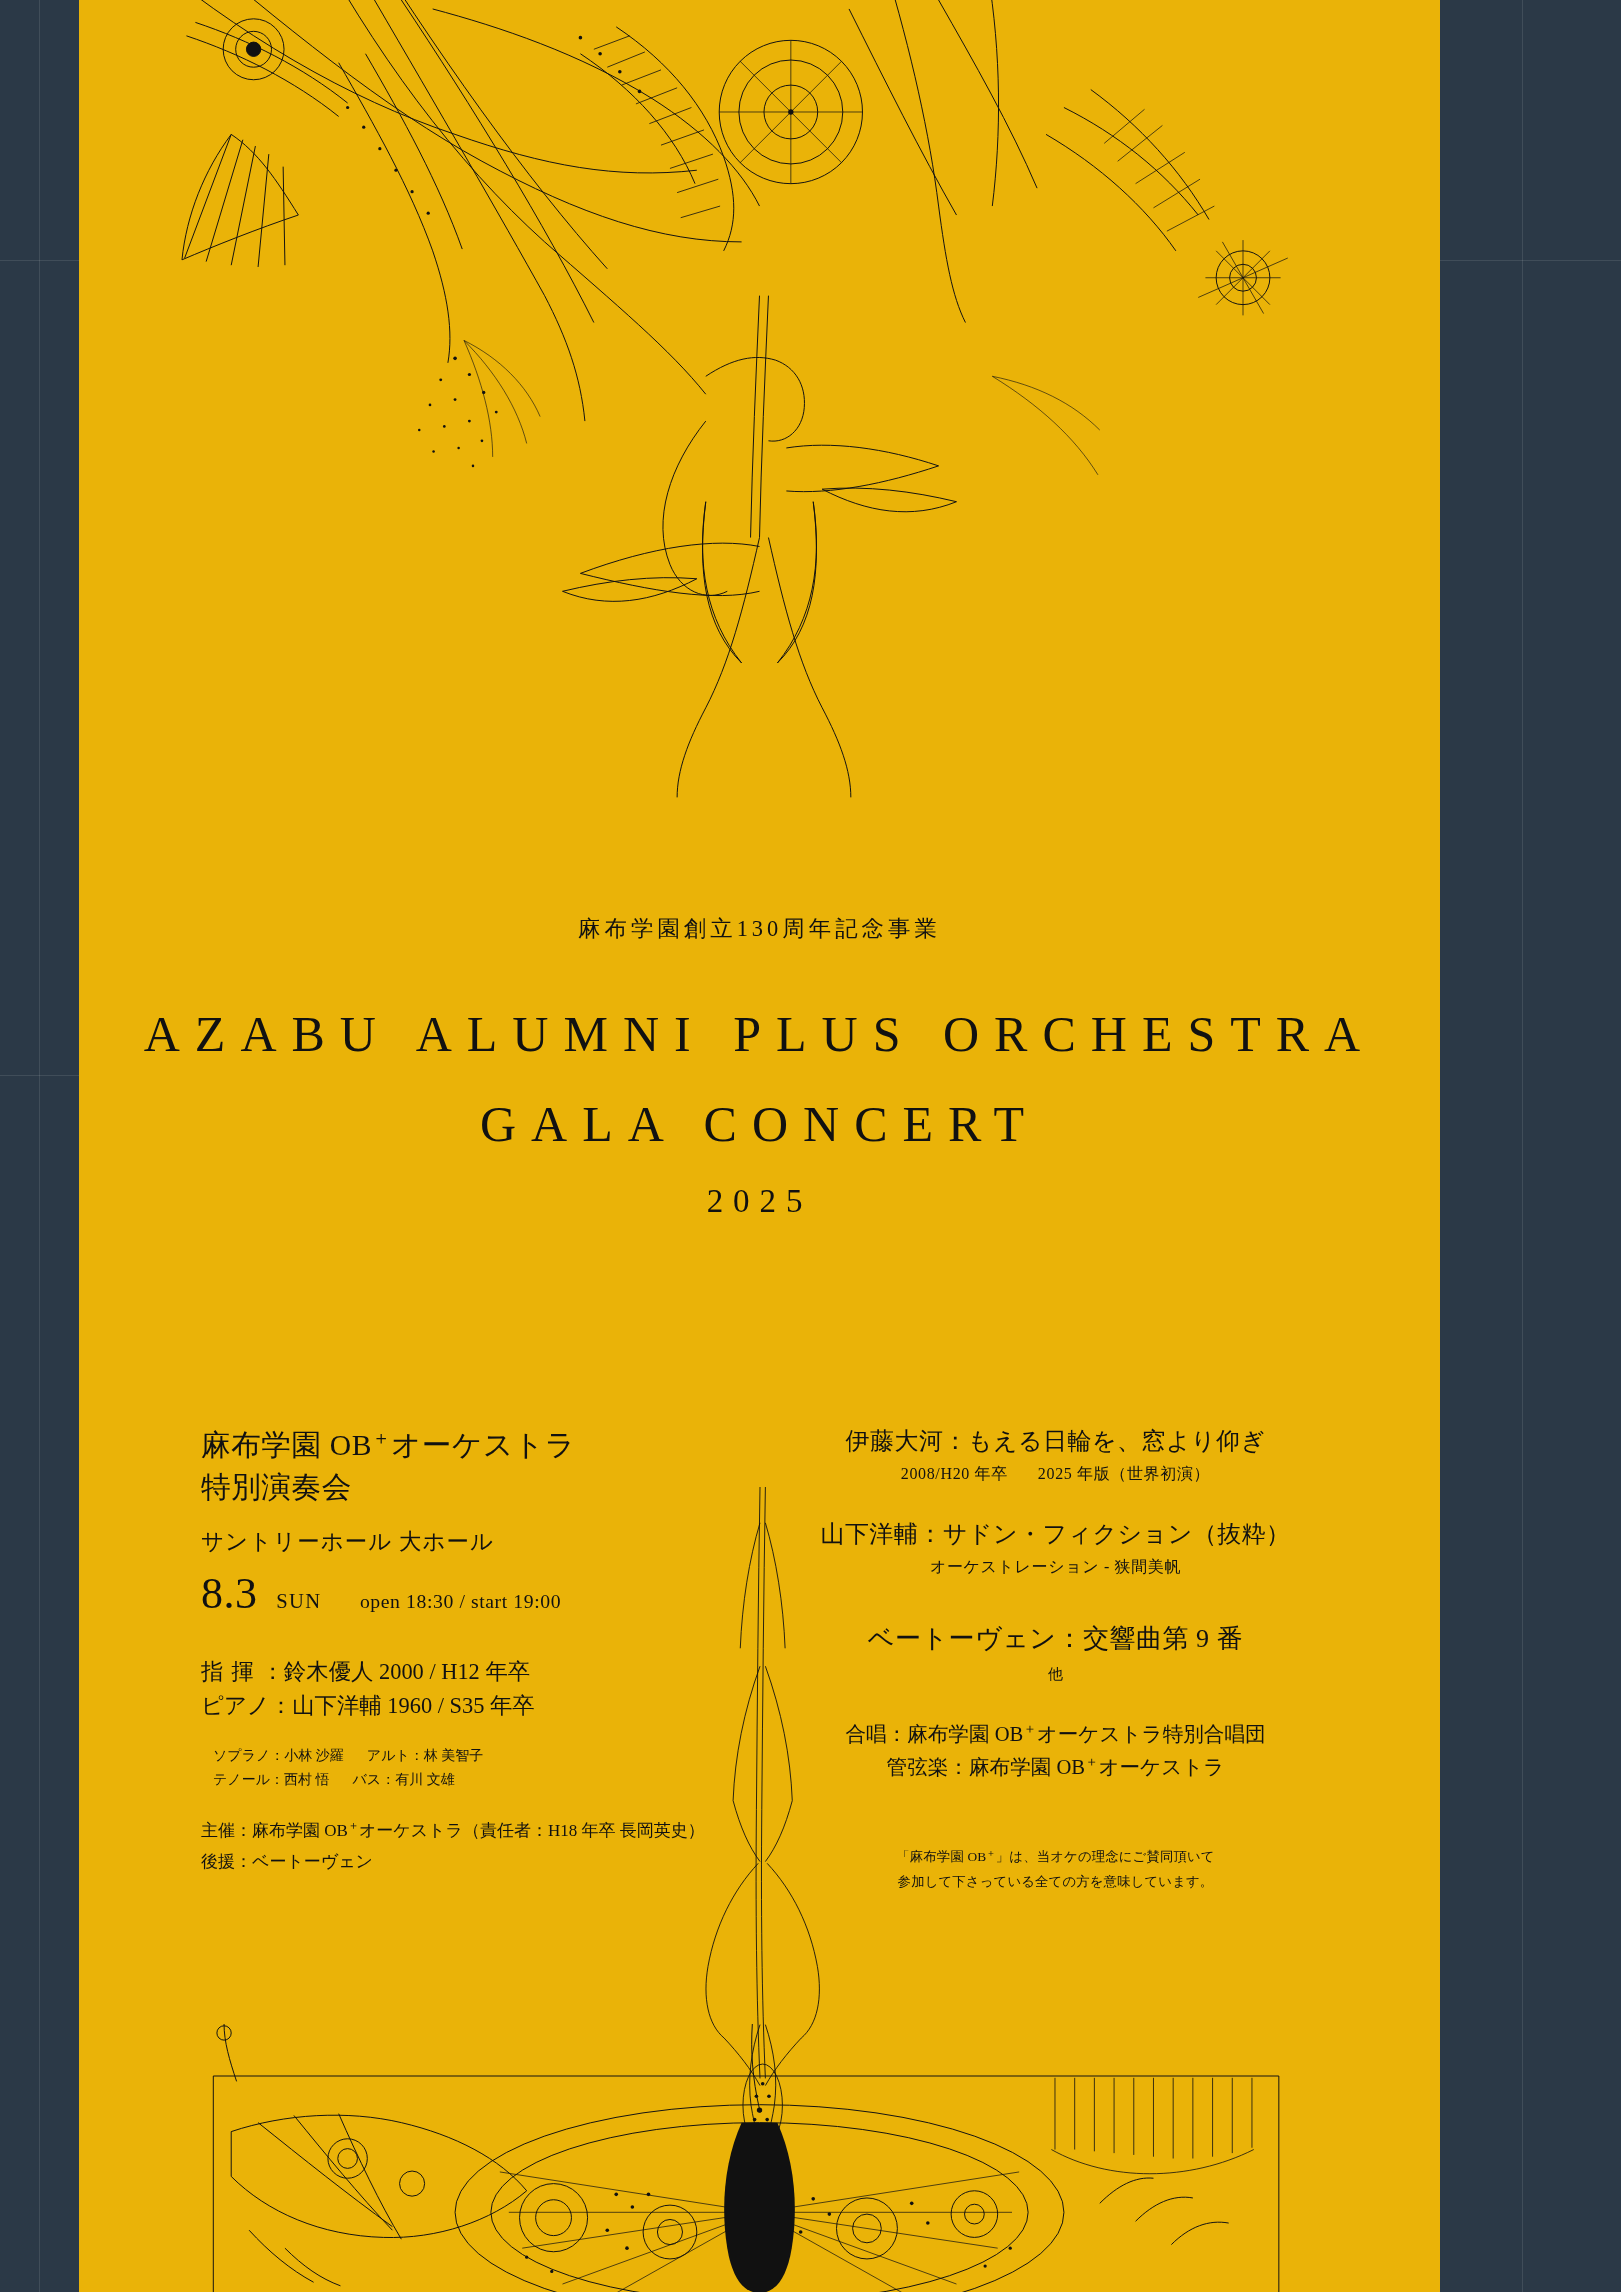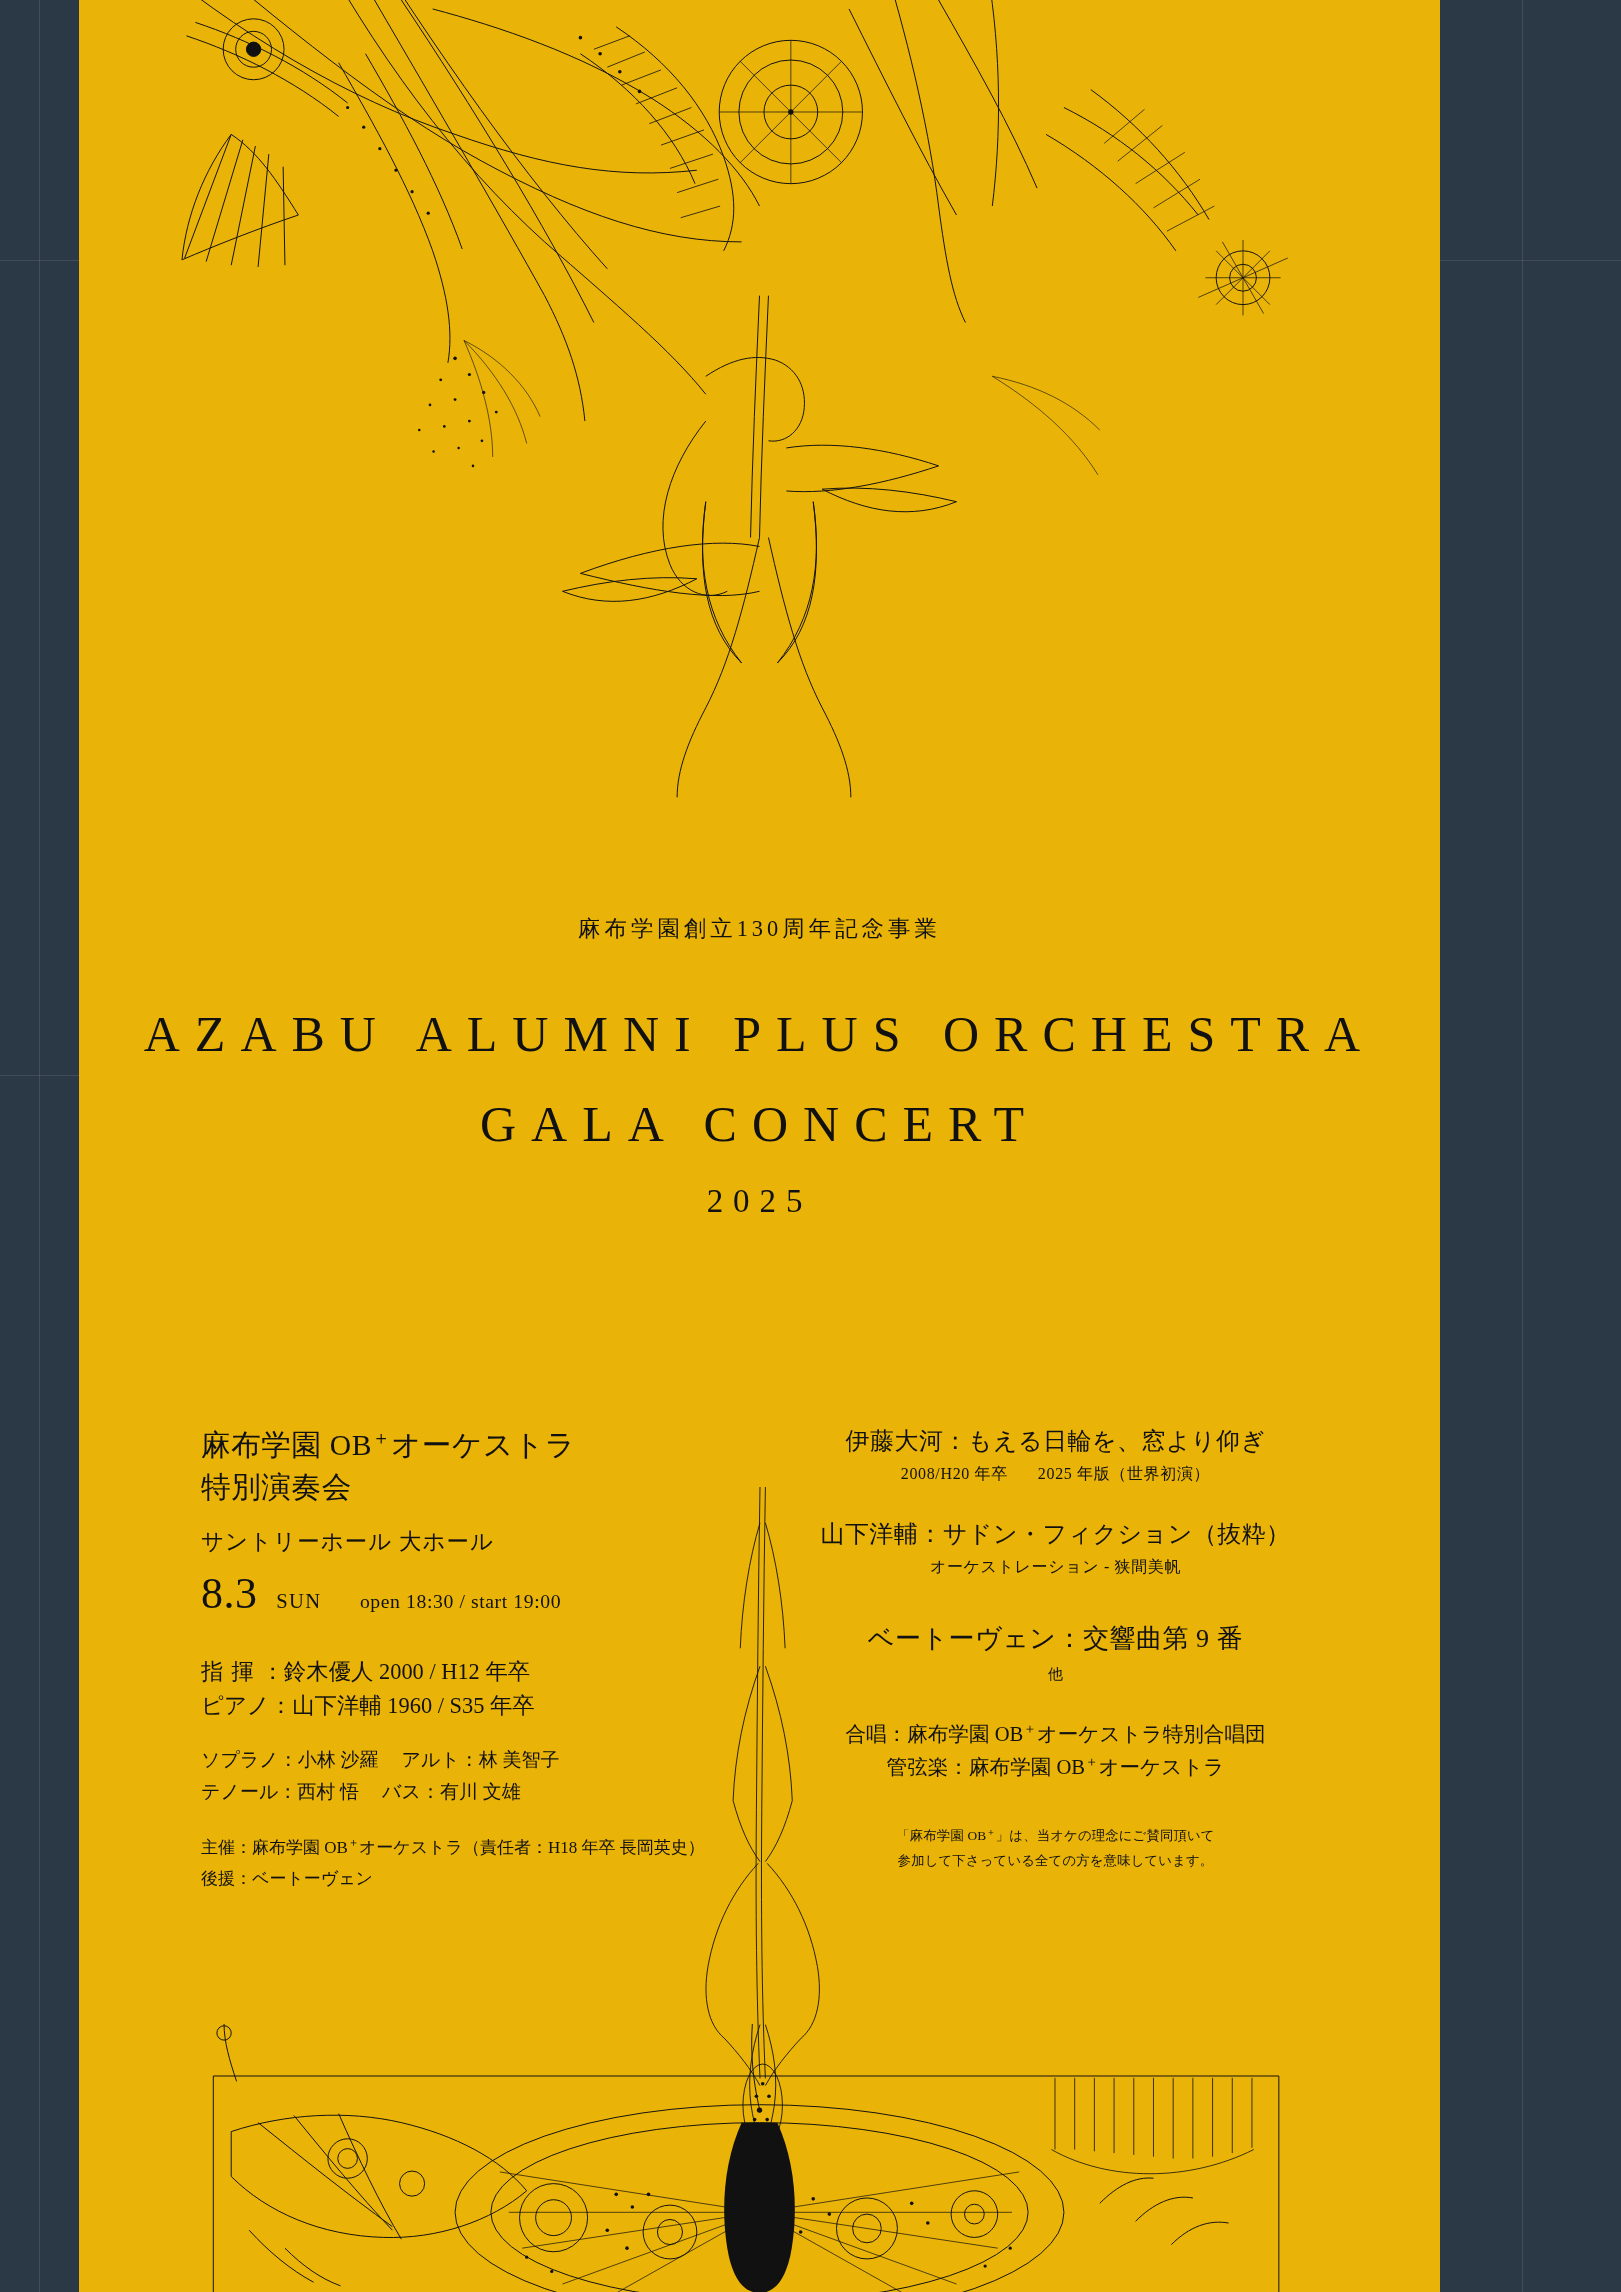--- a/index.html
+++ b/index.html
@@ -134,22 +134,23 @@
     letter-spacing: 0.03em;
   }
   .credits {
     margin-top: 36px;
     font-size: 22.4px;
     line-height: 1.55;
   }
   .credits .lbl { letter-spacing: 0.35em; }
   .singers {
     margin-top: 19.7px;
-    font-size: 19px;
+    font-size: 14px;
     line-height: 1.7;
+    margin-left: 12px;
   }
   .singers .gap { display: inline-block; width: 23px; }
   .org {
     margin-top: 25px;
     font-size: 17px;
     line-height: 1.8;
   }
   .org sup { font-size: 0.65em; vertical-align: super; }
 
   .prog-main {
@@ -177,21 +178,21 @@
     font-size: 15px;
     margin-top: 9px;
   }
   .perf {
     margin-top: 34px;
     font-size: 20.6px;
     line-height: 1.6;
   }
   .perf sup { font-size: 0.65em; vertical-align: super; }
   .note {
-    margin-top: 40px;
+    margin-top: 61px;
     font-size: 13.4px;
     line-height: 1.8;
     letter-spacing: 0.01em;
   }
   .note sup { font-size: 0.7em; vertical-align: super; }
 </style>
 </head>
 <body>
 
 <div class="backdrop-line" style="left:0;top:260px;width:79px;height:0.9px;"></div>

